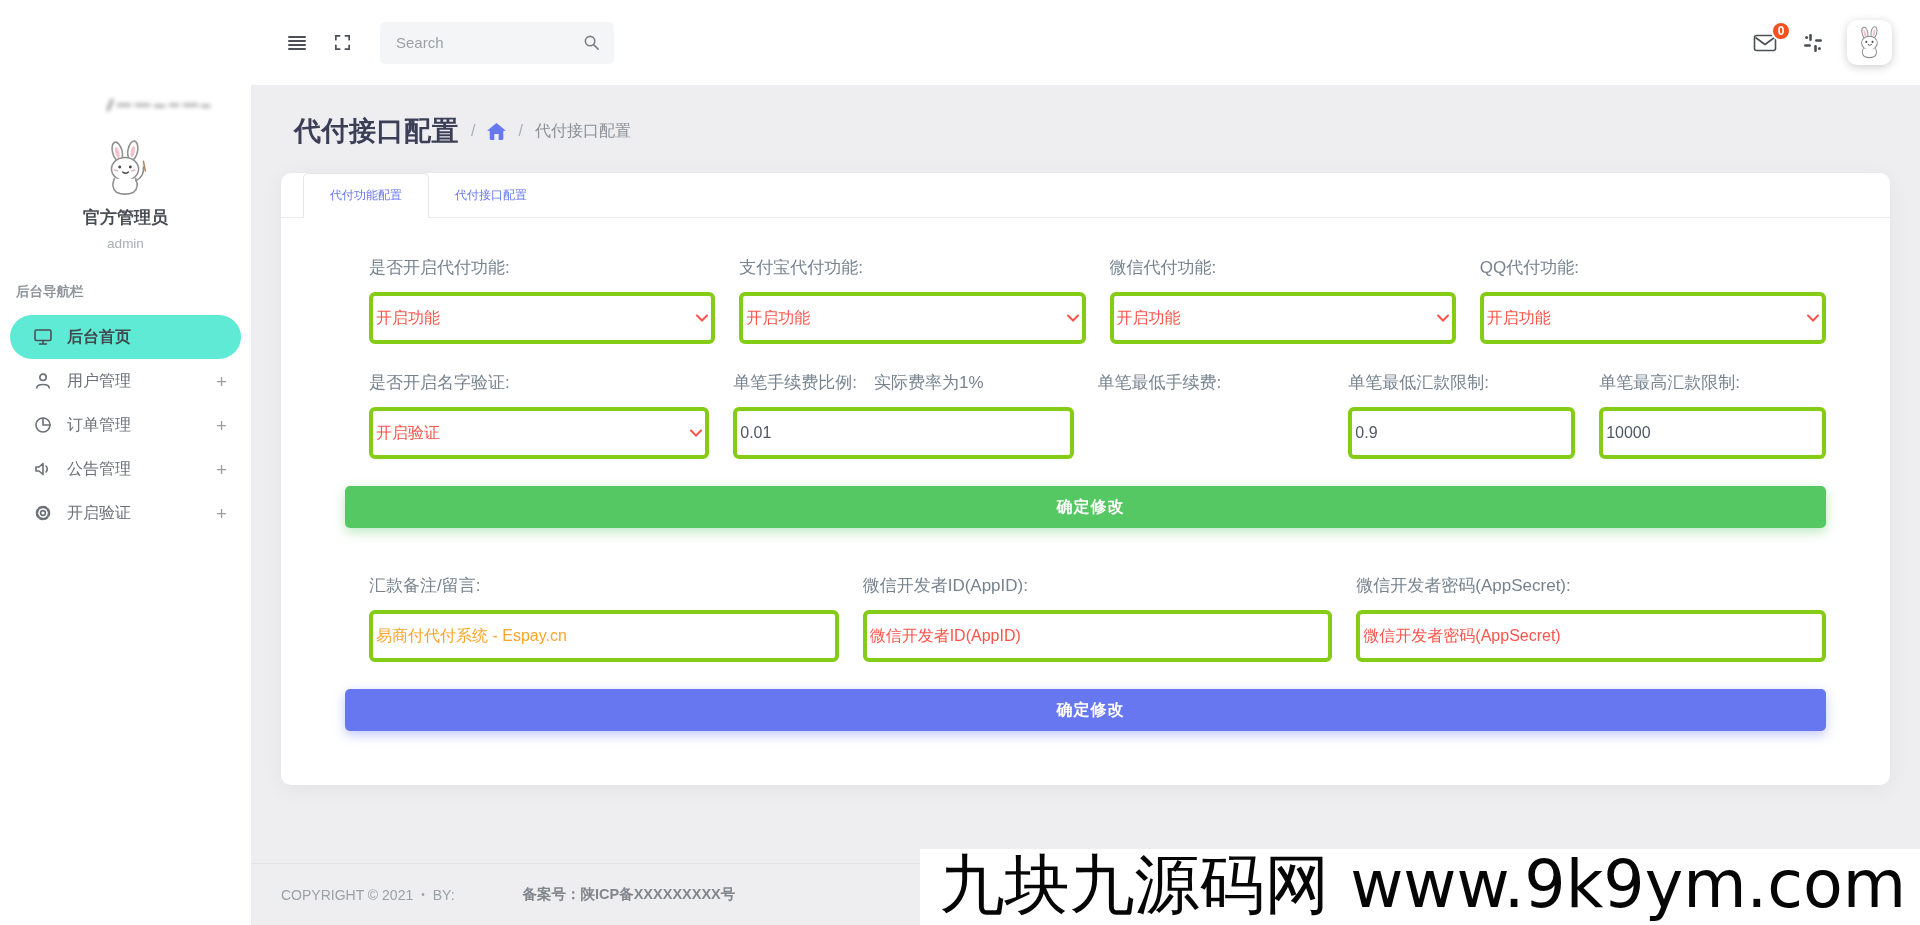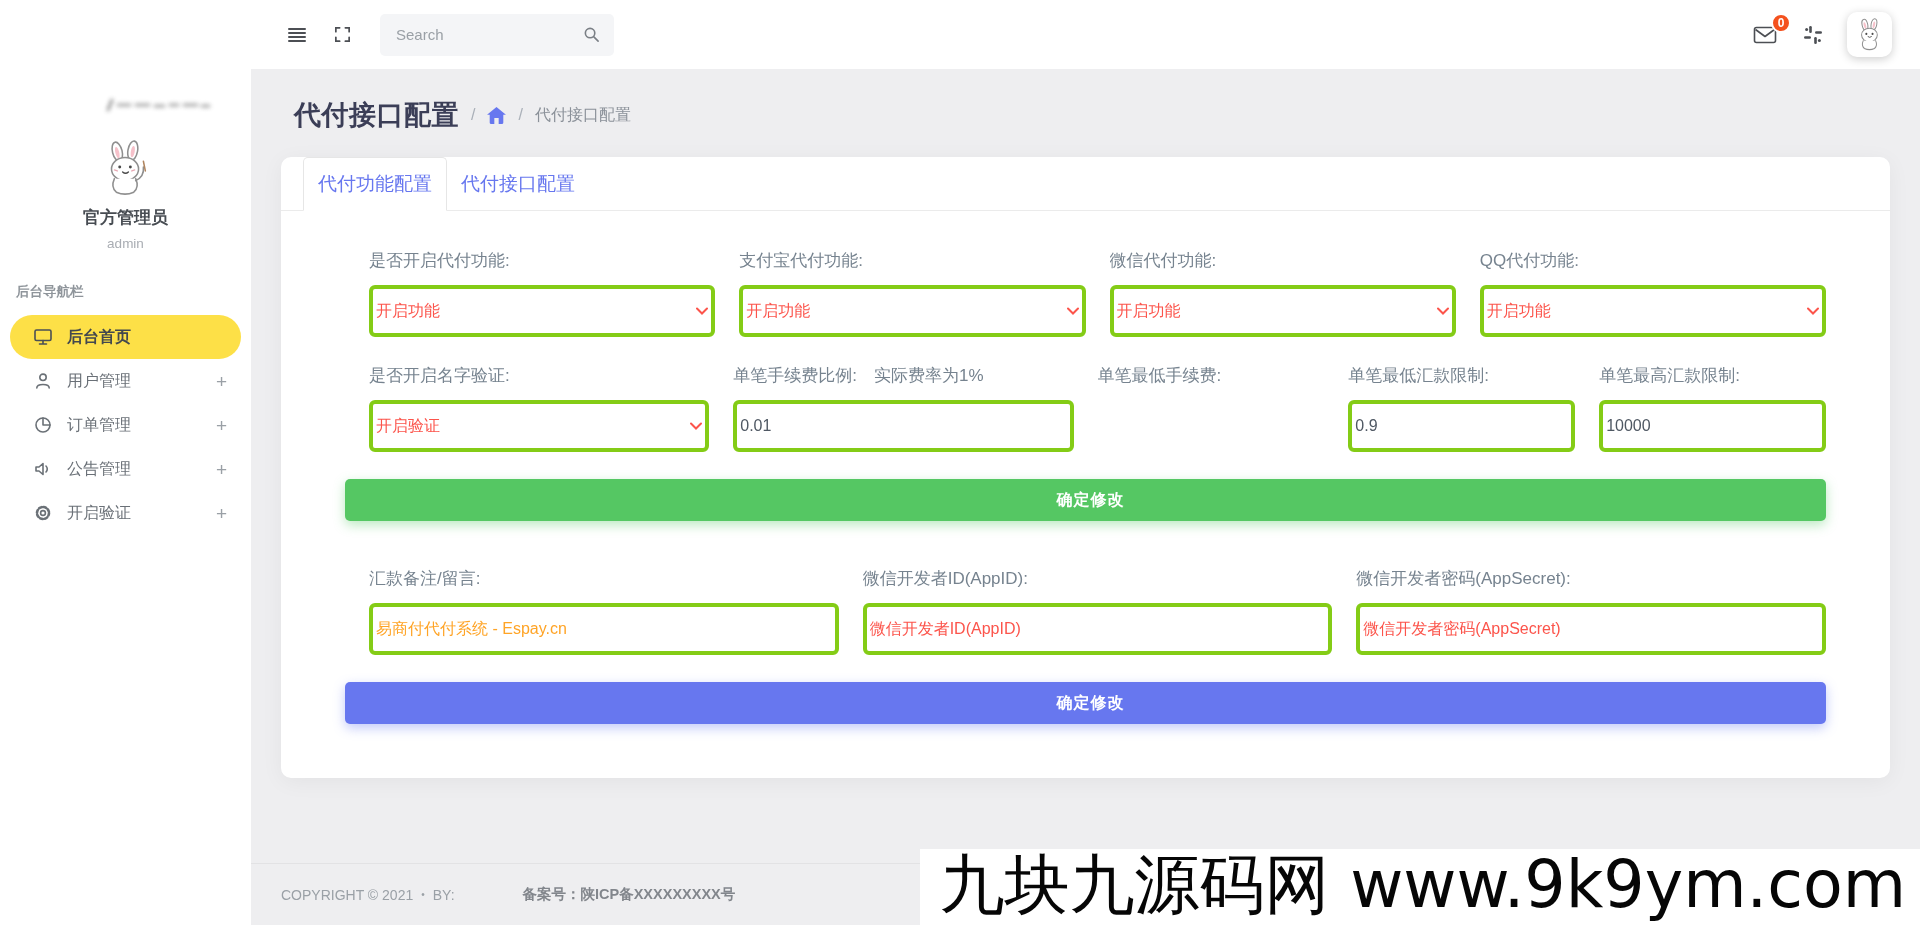--- a/index.html
+++ b/index.html
@@ -16,29 +16,29 @@
   .sidebar { width:251px; background:#fff; flex-shrink:0; position:relative; }
   .brand-blur { position:absolute; top:96px; left:102px; filter:blur(2.2px); opacity:.6; }
   .profile { padding-top:140px; text-align:center; }
   .avatar-sketch { display:inline-block; }
   .profile-name { margin-top:4px; font-size:17px; font-weight:700; color:#474c52; }
   .profile-username { margin-top:7px; font-size:13.5px; color:#a9adb3; }
   .section-label { margin:32px 0 8px 16px; font-size:13.5px; font-weight:700; color:#8f959b; }
   .nav { padding:6px 0; }
   .nav-item { display:flex; align-items:center; height:44px; margin:0 10px; padding:0 14px 0 22px;
               border-radius:24px; color:#6a7077; font-size:16px; font-weight:500; cursor:pointer; }
-  .nav-item.active { background:#fde047; color:#43484e; font-weight:700; }
+  .nav-item.active { background:#5eead4; color:#43484e; font-weight:700; }
   .nav-icon { width:21px; height:21px; margin-right:14px; display:flex; align-items:center; justify-content:center; }
   .nav-icon svg { stroke:#6b7177; }
   .nav-item.active .nav-icon svg { stroke:#4a4f55; }
   .nav-plus { margin-left:auto; color:#9aa0a6; font-size:19px; line-height:1; }
 
   
   .main { flex:1; display:flex; flex-direction:column; min-width:0; }
-  .topbar { height:69px; background:#fff; display:flex; align-items:center; padding:0 28px 0 30px; flex-shrink:0; }
+  .topbar { height:85px; background:#fff; display:flex; align-items:center; padding:0 28px 0 30px; flex-shrink:0; }
   .tb-btn { background:none; border:none; padding:6px; margin-right:14px; cursor:pointer; display:flex; align-items:center; }
   .search { width:234px; height:42px; background:#f4f5f7; border-radius:5px; display:flex; align-items:center;
             padding:0 14px; margin-left:8px; }
   .search input { flex:1; min-width:0; border:none; background:transparent; outline:none; font-size:15px; color:#555;
                   font-family:inherit; }
   .search input::placeholder { color:#9aa0a6; opacity:1; }
   .tb-right { margin-left:auto; display:flex; align-items:center; }
   .mail-wrap { position:relative; padding:6px; cursor:pointer; display:flex; }
   .badge { position:absolute; top:-6px; right:-8px; min-width:20px; height:20px; padding:0 4px; border-radius:10px;
            background:#f4511e; color:#fff; font-size:12px; font-weight:700; display:flex; align-items:center;
@@ -49,21 +49,21 @@
 
   
   .content { flex:1; padding:28px 30px 0; overflow:hidden; }
   .page-header { display:flex; align-items:center; margin:0 0 24px 13px; }
   .page-title { margin:0; font-size:27px; font-weight:700; color:#3b3e57; letter-spacing:.5px; }
   .crumb-sep { color:#aab0b8; margin:0 12px; font-size:16px; }
   .crumb-current { color:#8b9199; font-size:16px; }
 
   .card { background:#fff; border-radius:10px; box-shadow:0 4px 22px rgba(0,0,0,.05); }
   .tabs { display:flex; padding:0 22px; border-bottom:1px solid #ebebeb; }
-  .tab { color:#6777ef; font-size:19px; padding:13px 14px; cursor:pointer; margin-bottom:-1px; background:transparent; border:none; font-family:inherit; }
+  .tab { color:#6777ef; font-size:12px; padding:13px 26px; cursor:pointer; margin-bottom:-1px; background:transparent; border:none; font-family:inherit; }
   .tab.active { border:1px solid #e6e6e6; border-bottom:1px solid #fff; border-radius:5px 5px 0 0; background:#fff; }
 
   .form { padding:38px 64px 54px; }
   .fgrid { display:grid; gap:24px; margin-bottom:27px;margin-left:24px; }
   .cols-4 { grid-template-columns:repeat(4,1fr); }
   .cols-5 { grid-template-columns:3fr 3fr 2fr 2fr 2fr; }
   .cols-3 { grid-template-columns:repeat(3,1fr); }
   .flabel { display:block; font-size:17px; color:#76838f; margin-bottom:13px; white-space:nowrap; overflow:hidden; }
   .control { height:52px; width:100%; border:4px solid #84cc16; border-radius:6px; background:#fff;
              display:flex; align-items:center; padding:0 3px; font-size:16px; font-family:inherit; }

